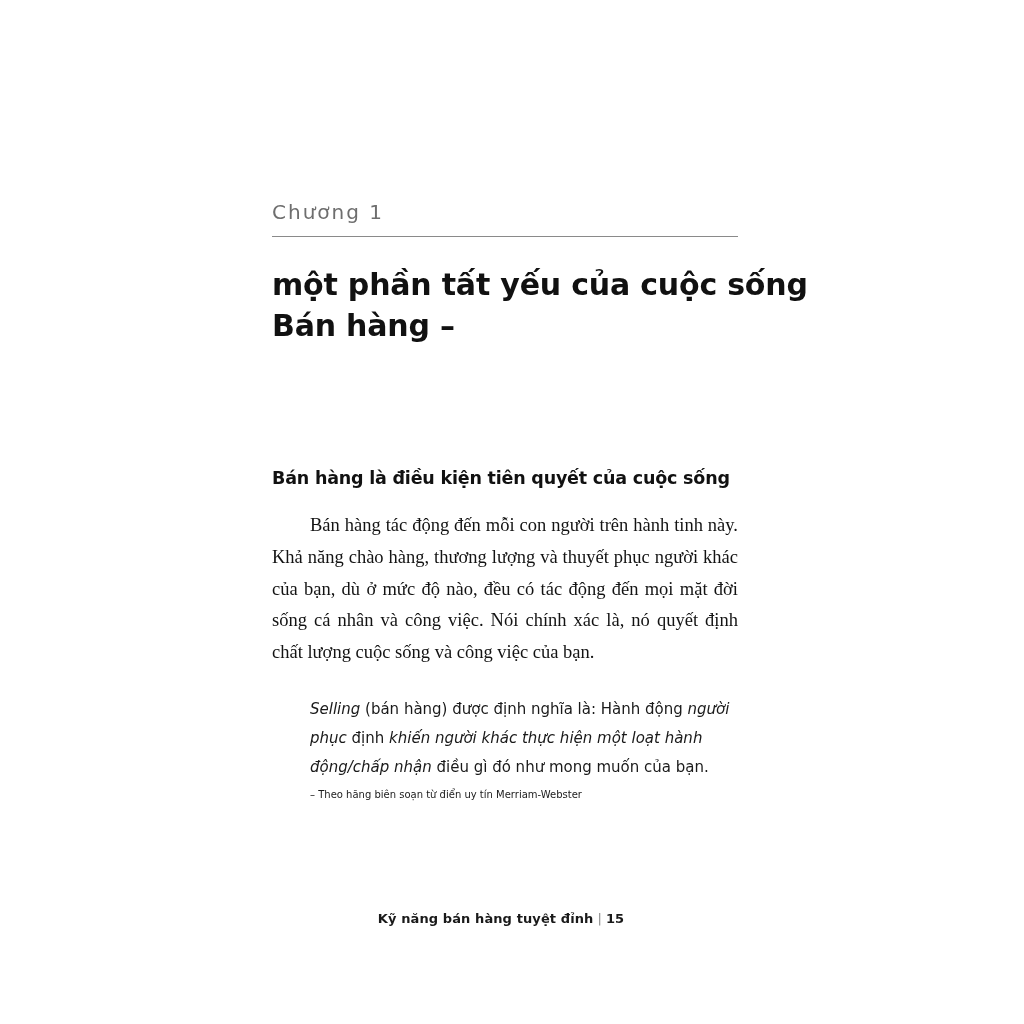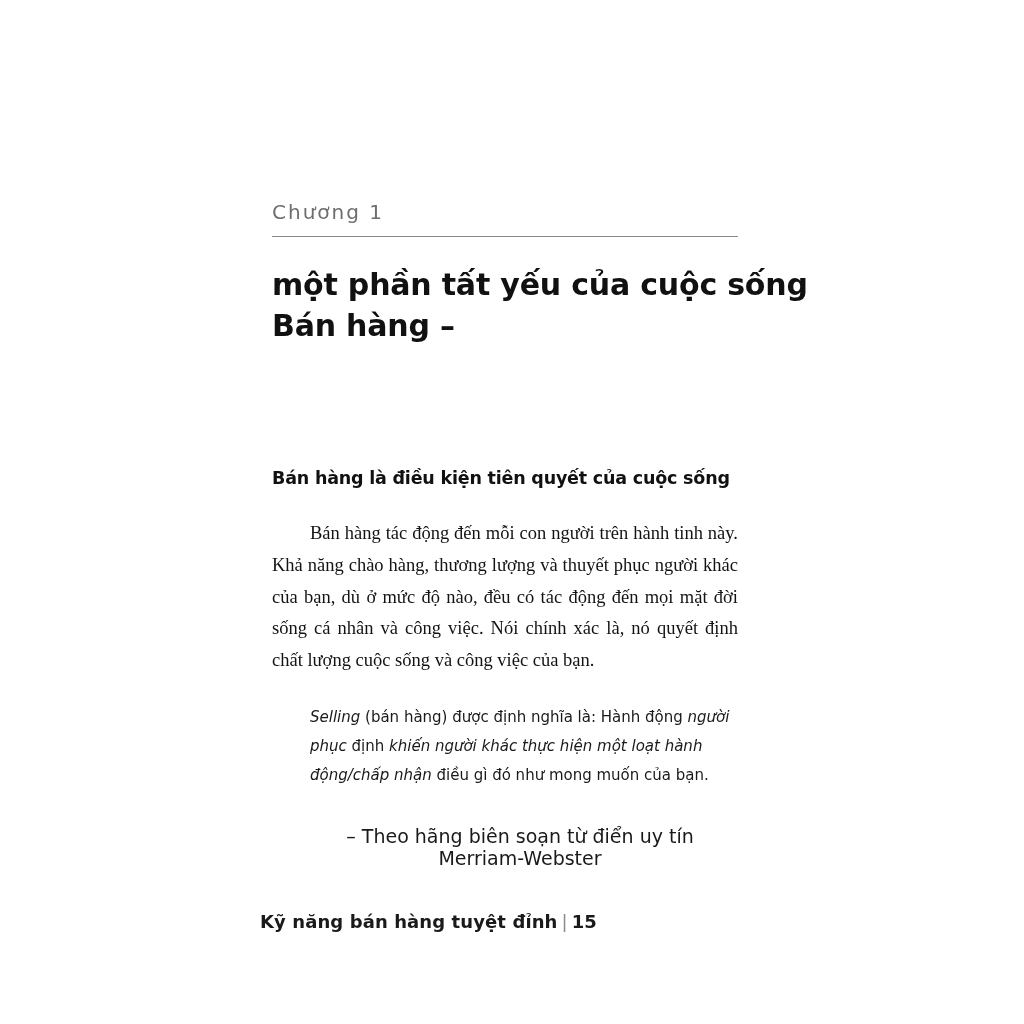--- a/index.html
+++ b/index.html
@@ -59,21 +59,21 @@
     margin-top: 122px;
     font-family: "DejaVu Sans", sans-serif;
     font-weight: bold;
     font-size: 17.5px;
     color: #111111;
     letter-spacing: -0.2px;
   }
 
   
   .body-par {
-    margin-top: 30px;
+    margin-top: 22px;
     font-family: "Liberation Serif", serif;
     font-size: 18.5px;
     line-height: 1.72;
     text-align: justify;
     text-indent: 38px;
     color: #131313;
   }
 
   
   .quote-block {
@@ -81,42 +81,42 @@
     margin-left: 38px;
     width: 420px;
     font-family: "DejaVu Sans", sans-serif;
     font-size: 15px;
     line-height: 1.92;
     color: #1a1a1a;
   }
   .quote-block em {
   }
   .quote-attrib {
-    margin-top: 36px;
+    margin-top: 8px;
     margin-left: 38px;
     width: 420px;
-    text-align: center;
+    text-align: left;
     font-family: "DejaVu Sans", sans-serif;
-    font-size: 19px;
+    font-size: 10px;
     color: #1a1a1a;
   }
 
   .par-after-quote {
     margin-top: 28px;
   }
 
   
   .footer {
     position: absolute;
-    left: 260px;
+    left: 268px;
     top: 911px;
     width: 466px;
-    text-align: left;
+    text-align: center;
     font-family: "DejaVu Sans", sans-serif;
-    font-size: 18px;
+    font-size: 13px;
     font-weight: bold;
     color: #1a1a1a;
     letter-spacing: 0.1px;
   }
   .footer .sep {
     color: #8a8a8a;
     font-weight: normal;
     padding: 0 4px;
   }
 </style>

